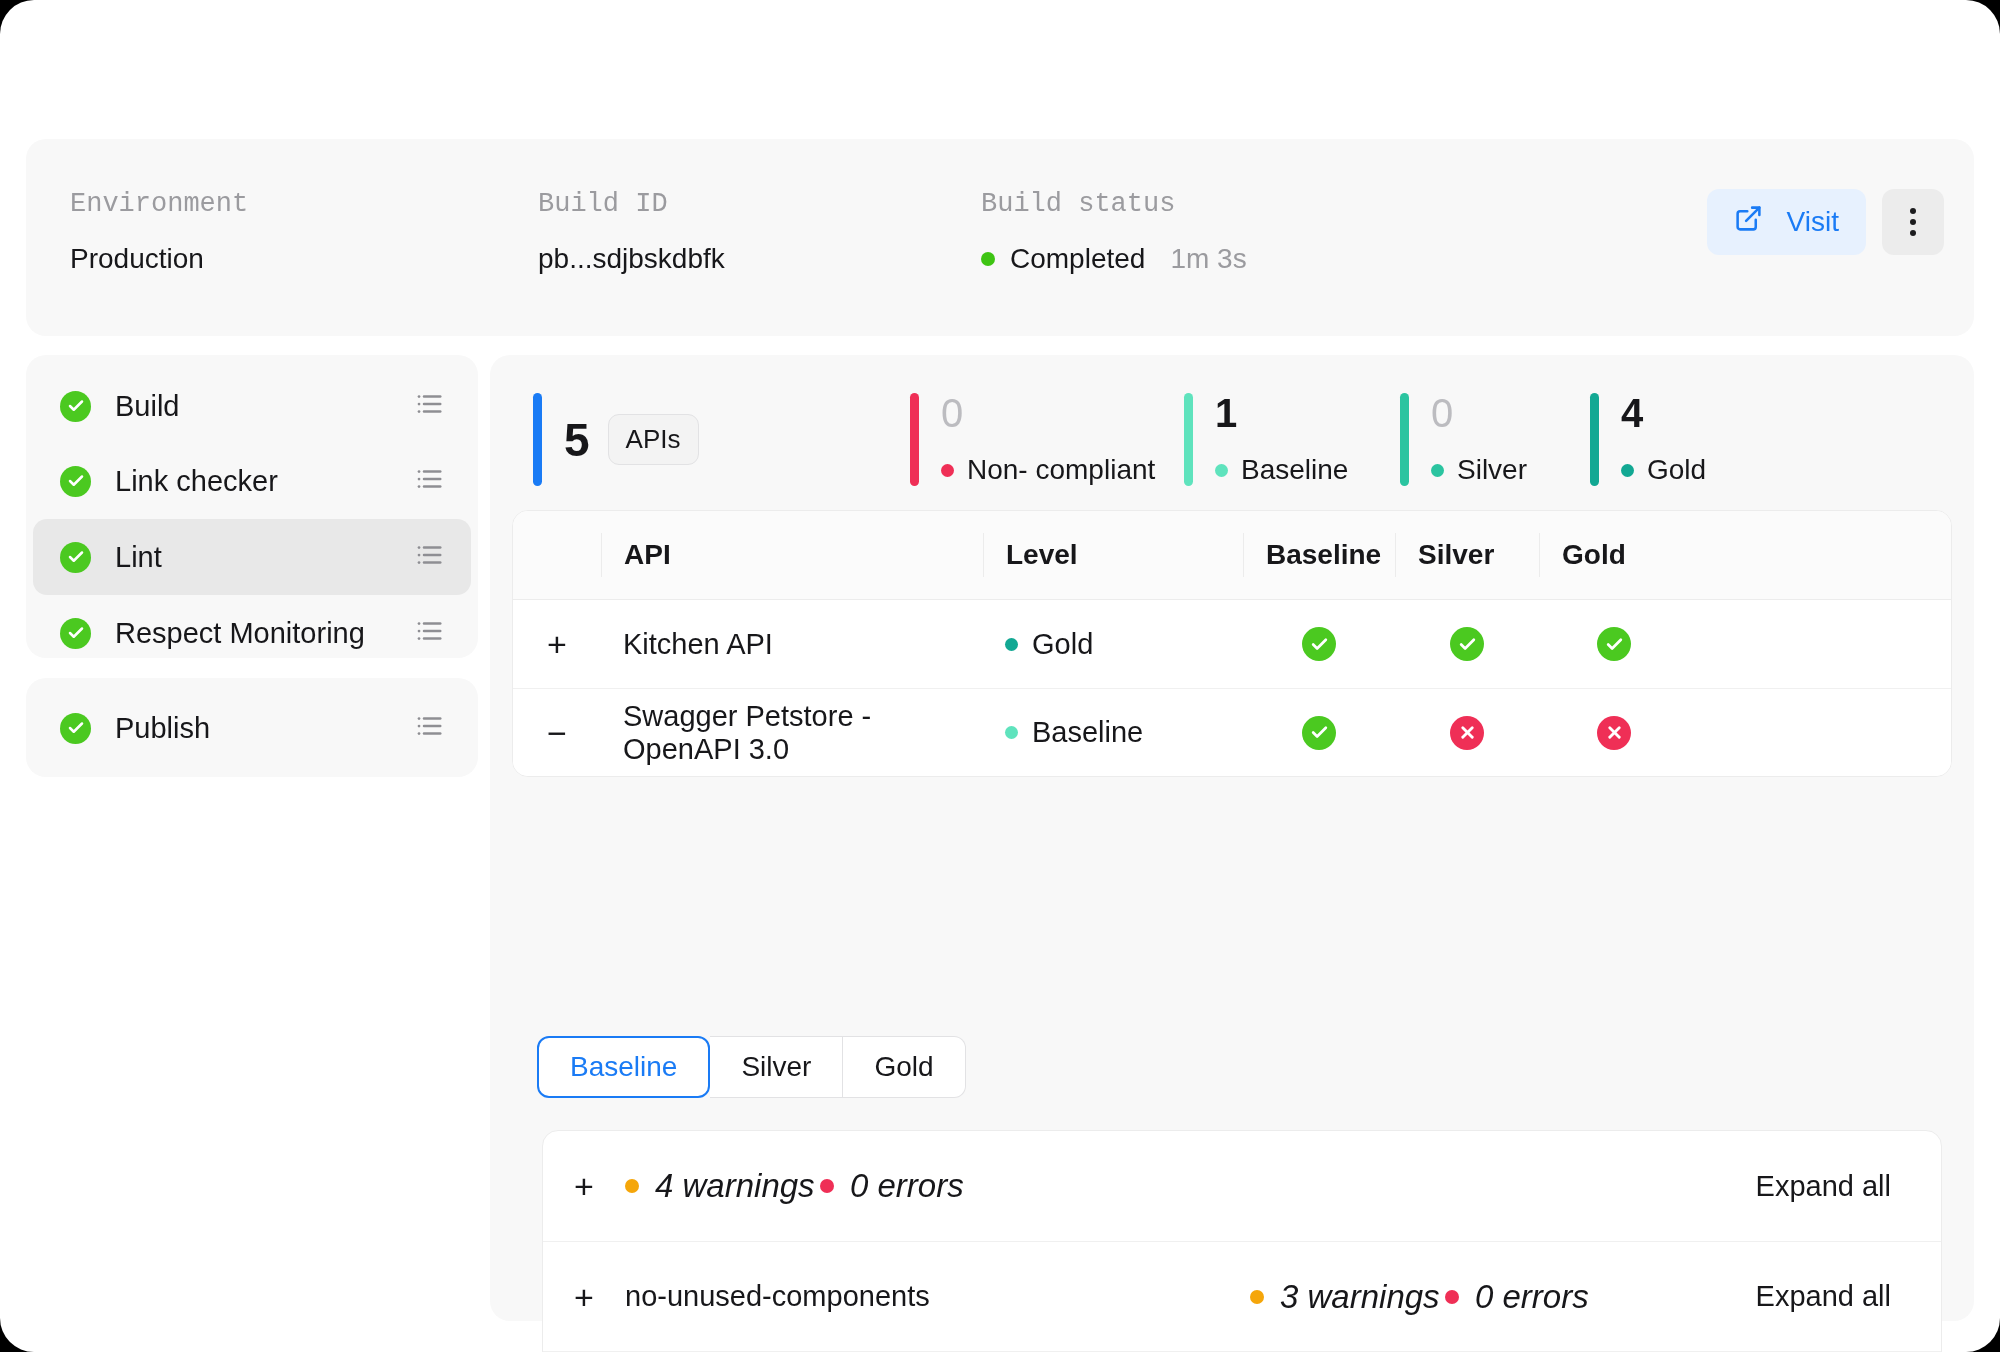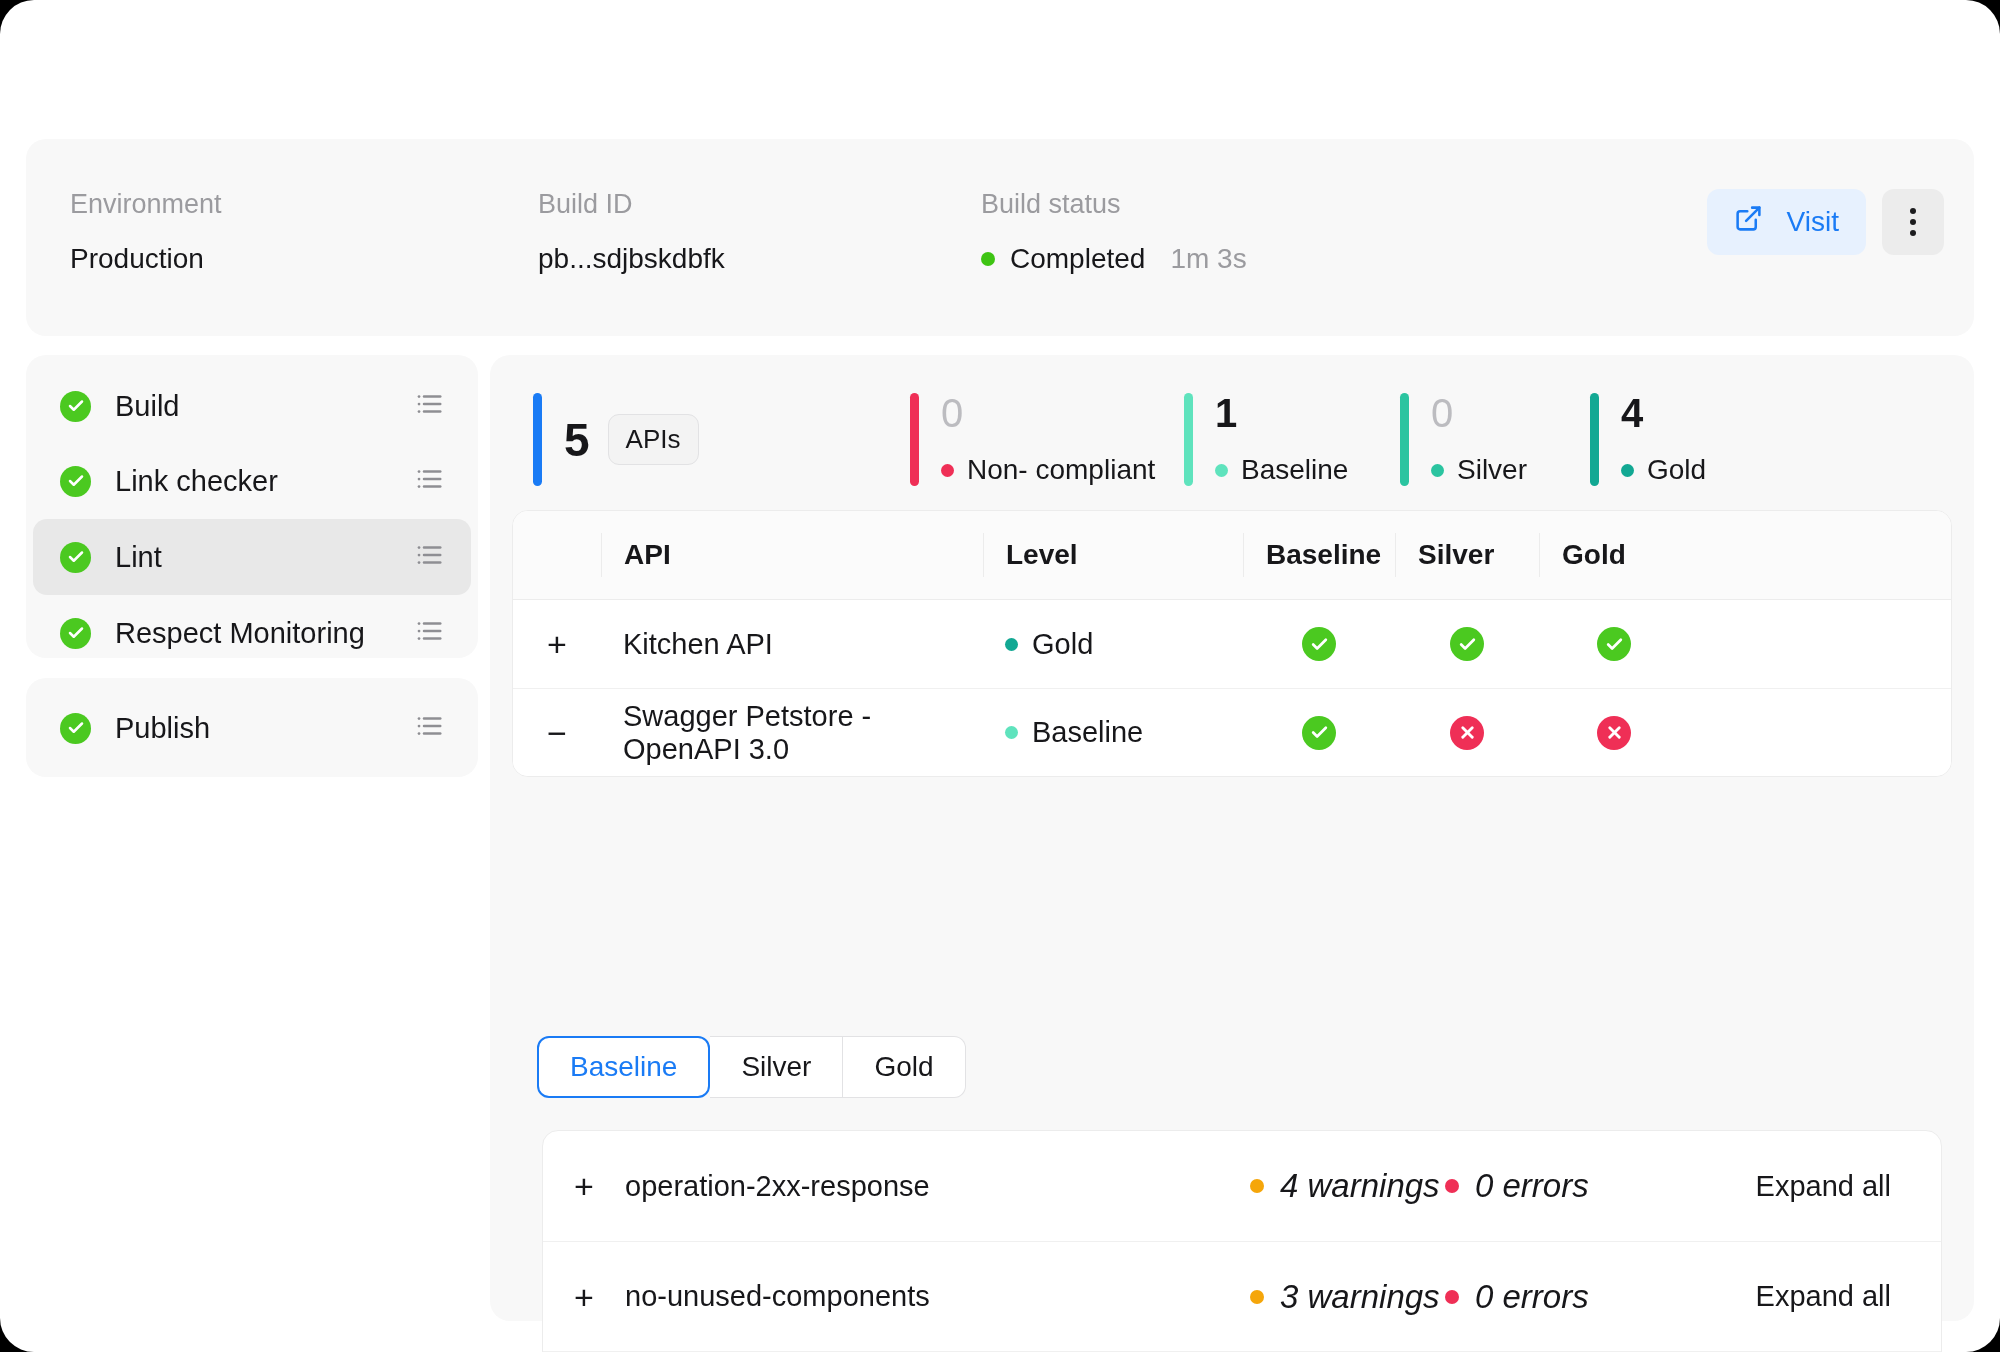--- a/index.html
+++ b/index.html
@@ -35,21 +35,21 @@
     position: absolute; left: 190px; bottom: -2px; width: 139px; height: 5px;
     background: #1a7bf5; border-radius: 3px;
   }
   .dot-green-sm { width: 15px; height: 15px; border-radius: 50%; background: #3ec413; }
 
   
   .buildcard {
     position: absolute; left: 26px; top: 139px; width: 1948px; height: 197px;
     background: #f8f8f8; border-radius: 20px;
   }
-  .bi-label { position: absolute; font-size: 27px; color: #9b9b9f; }
+  .bi-label { position: absolute; font-size: 27px; color: #9b9b9f; font-family: Liberation Mono, monospace; }
   .bi-value { position: absolute; font-size: 28px; color: #17171a; }
   .bi-l1 { left: 44px; top: 50px; }  .bi-v1 { left: 44px; top: 104px; }
   .bi-l2 { left: 512px; top: 50px; } .bi-v2 { left: 512px; top: 104px; }
   .bi-l3 { left: 955px; top: 50px; }
   .bi-v3 {
     left: 955px; top: 104px; display: flex; align-items: center; gap: 15px;
   }
   .bi-v3 .statusdot { width: 14px; height: 14px; border-radius: 50%; background: #3ec413; }
   .bi-duration { color: #9b9b9f; margin-left: 10px; }
 
@@ -447,21 +447,20 @@
     <button class="act">Baseline</button>
     <button>Silver</button>
     <button>Gold</button>
   </div>
 
   <div class="rules">
     <div class="rrow">
       <div class="r-exp">
           <span class="expander">+</span>
         </div>
-      <div class="r-name">operation-2xx-response</div>
       <div class="r-warn">
           <span class="d"></span>
           <span>4 warnings</span>
         </div>
       <div class="r-err">
           <span class="d"></span>
           <span>0 errors</span>
         </div>
       <div class="r-expand">Expand all</div>
     </div>

